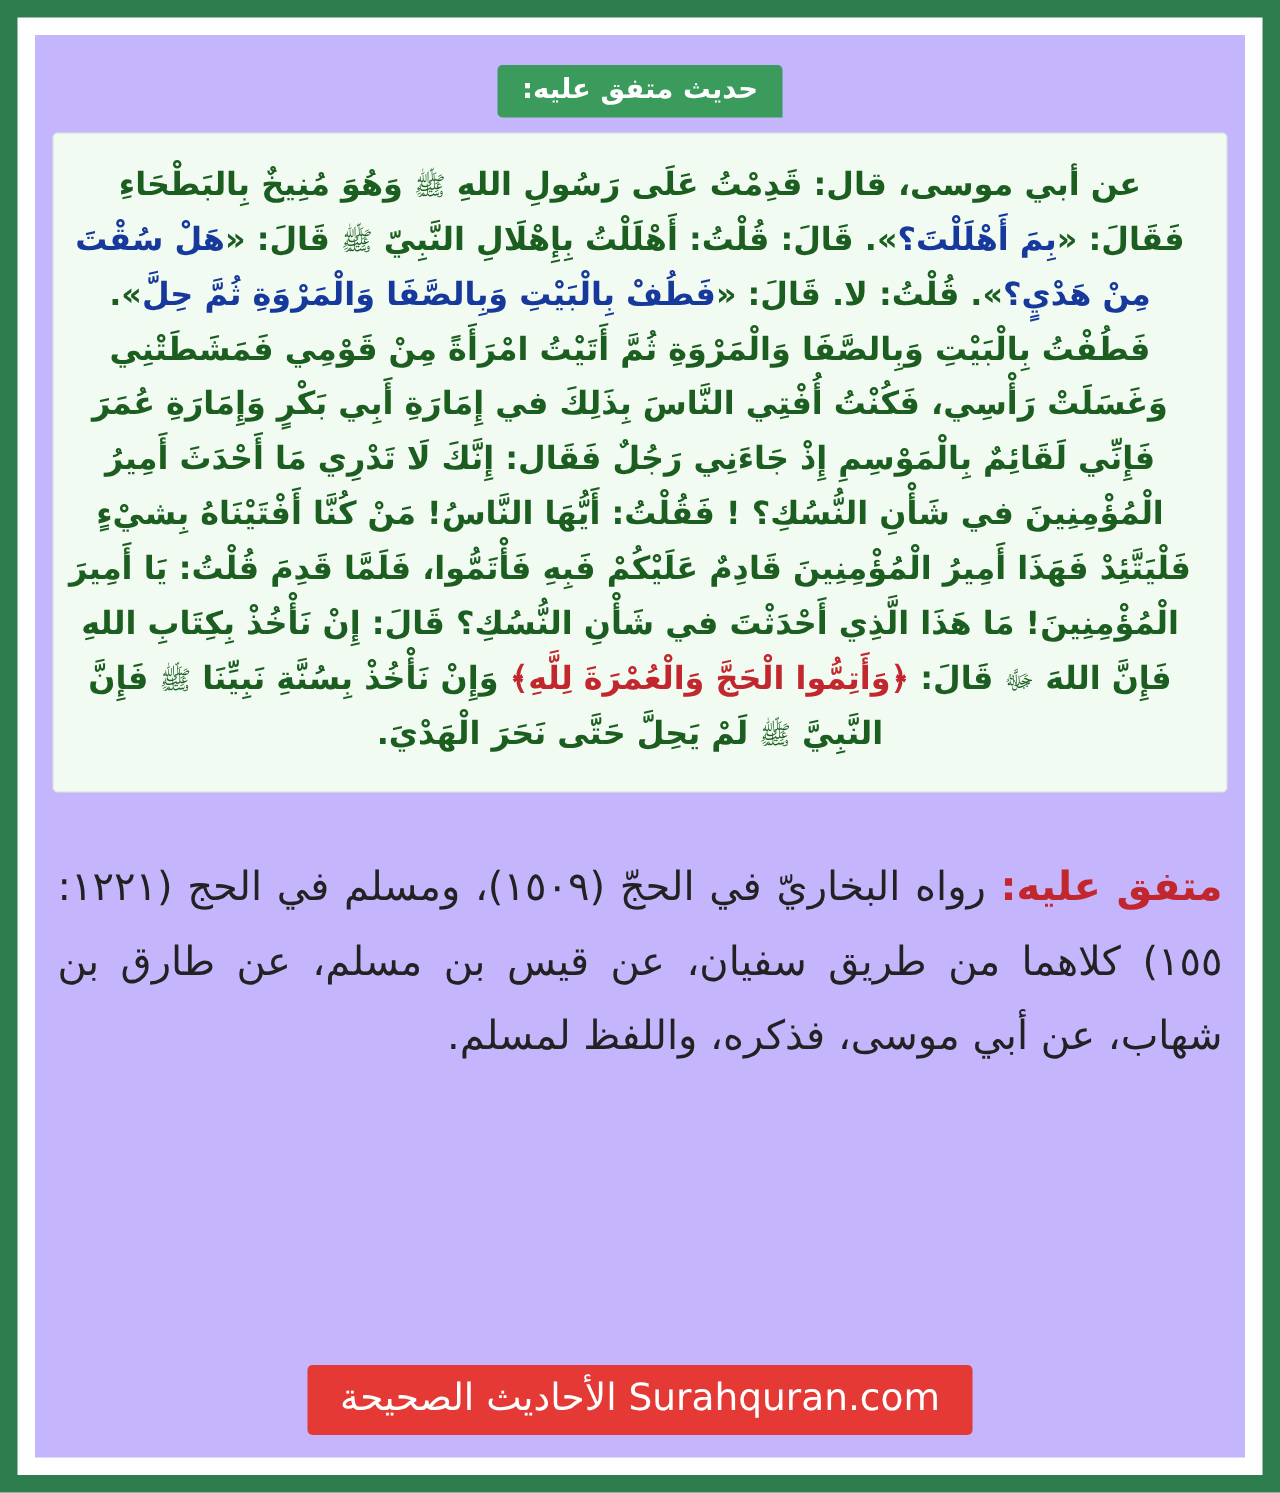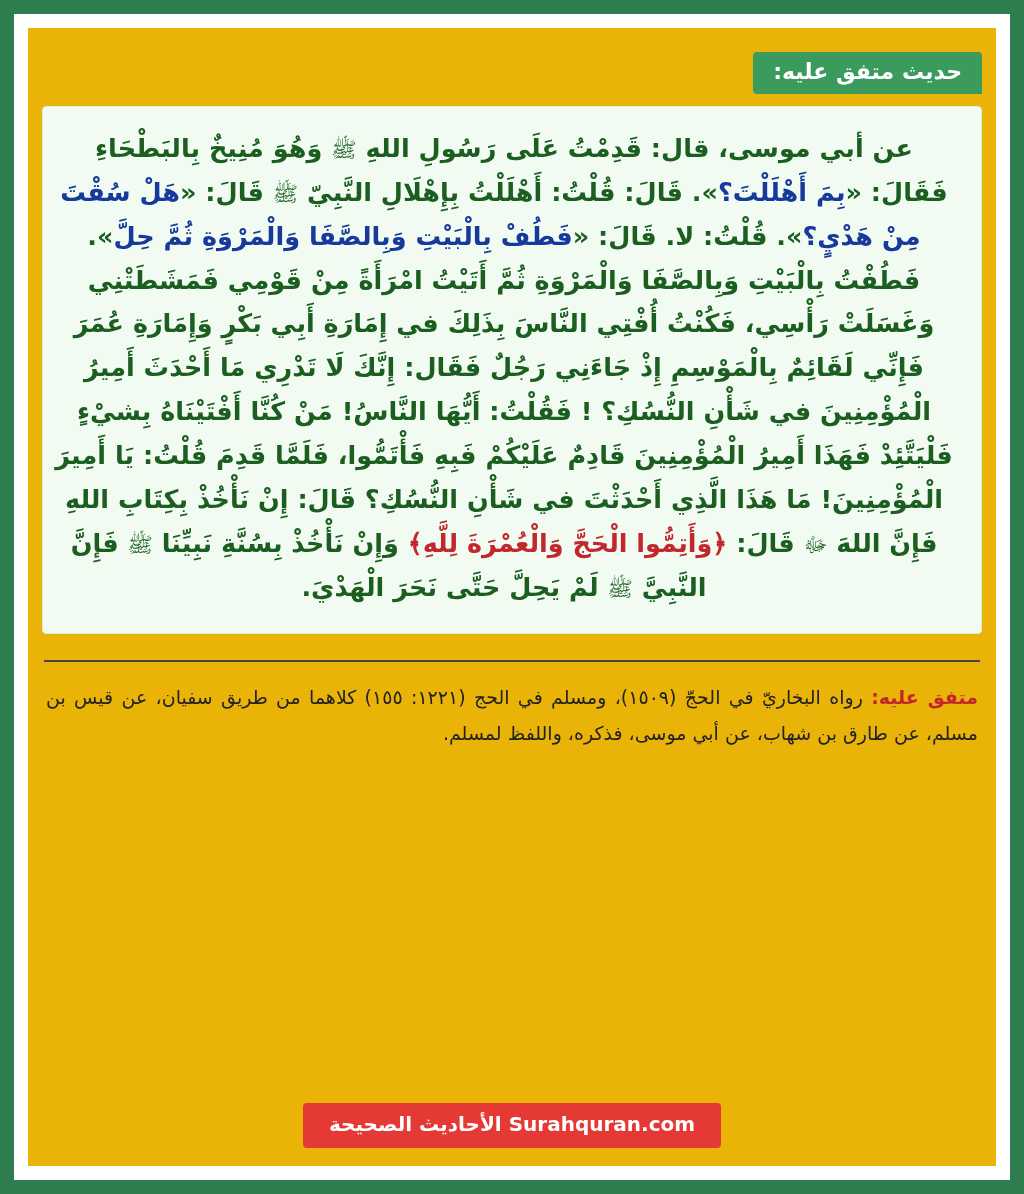--- a/index.html
+++ b/index.html
@@ -20,25 +20,26 @@
     background: #ffffff;
     border-top: 14px solid #2e7d4f;
     border-bottom: 14px solid #2e7d4f;
     border-left: 14px solid #2e7d4f;
     border-right: 14px solid #2e7d4f;
     box-sizing: border-box;
   }
   .inner {
     position: absolute;
     inset: 14px;
-    background: #eab308;
+    background: #c4b5fd;
     box-sizing: border-box;
     padding: 18px 14px 0 14px;
     display: flex;
     flex-direction: column;
+    align-items: center;
   }
   
   .header-row {
     display: flex;
     justify-content: flex-start;
     margin: 6px 0 12px 0;
   }
   .badge {
     background: #3a9b5c;
     color: #ffffff;
@@ -72,46 +73,45 @@
     font-size: 21px;
     font-weight: normal;
     color: #1b5e20;
   }
   .divider {
     border: 0;
     border-top: 2px solid #444;
     margin: 26px 2px 18px 2px;
   }
   .takhreej {
-    font-size: 19px;
+    font-size: 32px;
     line-height: 1.85;
     color: #222222;
     text-align: justify;
     text-align-last: right;
     padding: 0 4px;
   }
   .takhreej .label {
     color: #c1272d;
     font-weight: bold;
   }
   .footer-row {
     margin-top: auto;
     display: flex;
     justify-content: center;
     padding-bottom: 18px;
   }
   .footer-btn {
     background: #e53935;
     color: #ffffff;
-    font-size: 20px;
+    font-size: 30px;
     padding: 10px 26px 12px 26px;
     border-radius: 4px;
     line-height: 1.15;
     white-space: nowrap;
-    font-weight: bold;
   }
   .footer-btn .site {
     font-family: "DejaVu Sans", "Liberation Sans", sans-serif;
     direction: ltr;
     unicode-bidi: embed;
   }
 </style>
 </head>
 <body>
 

